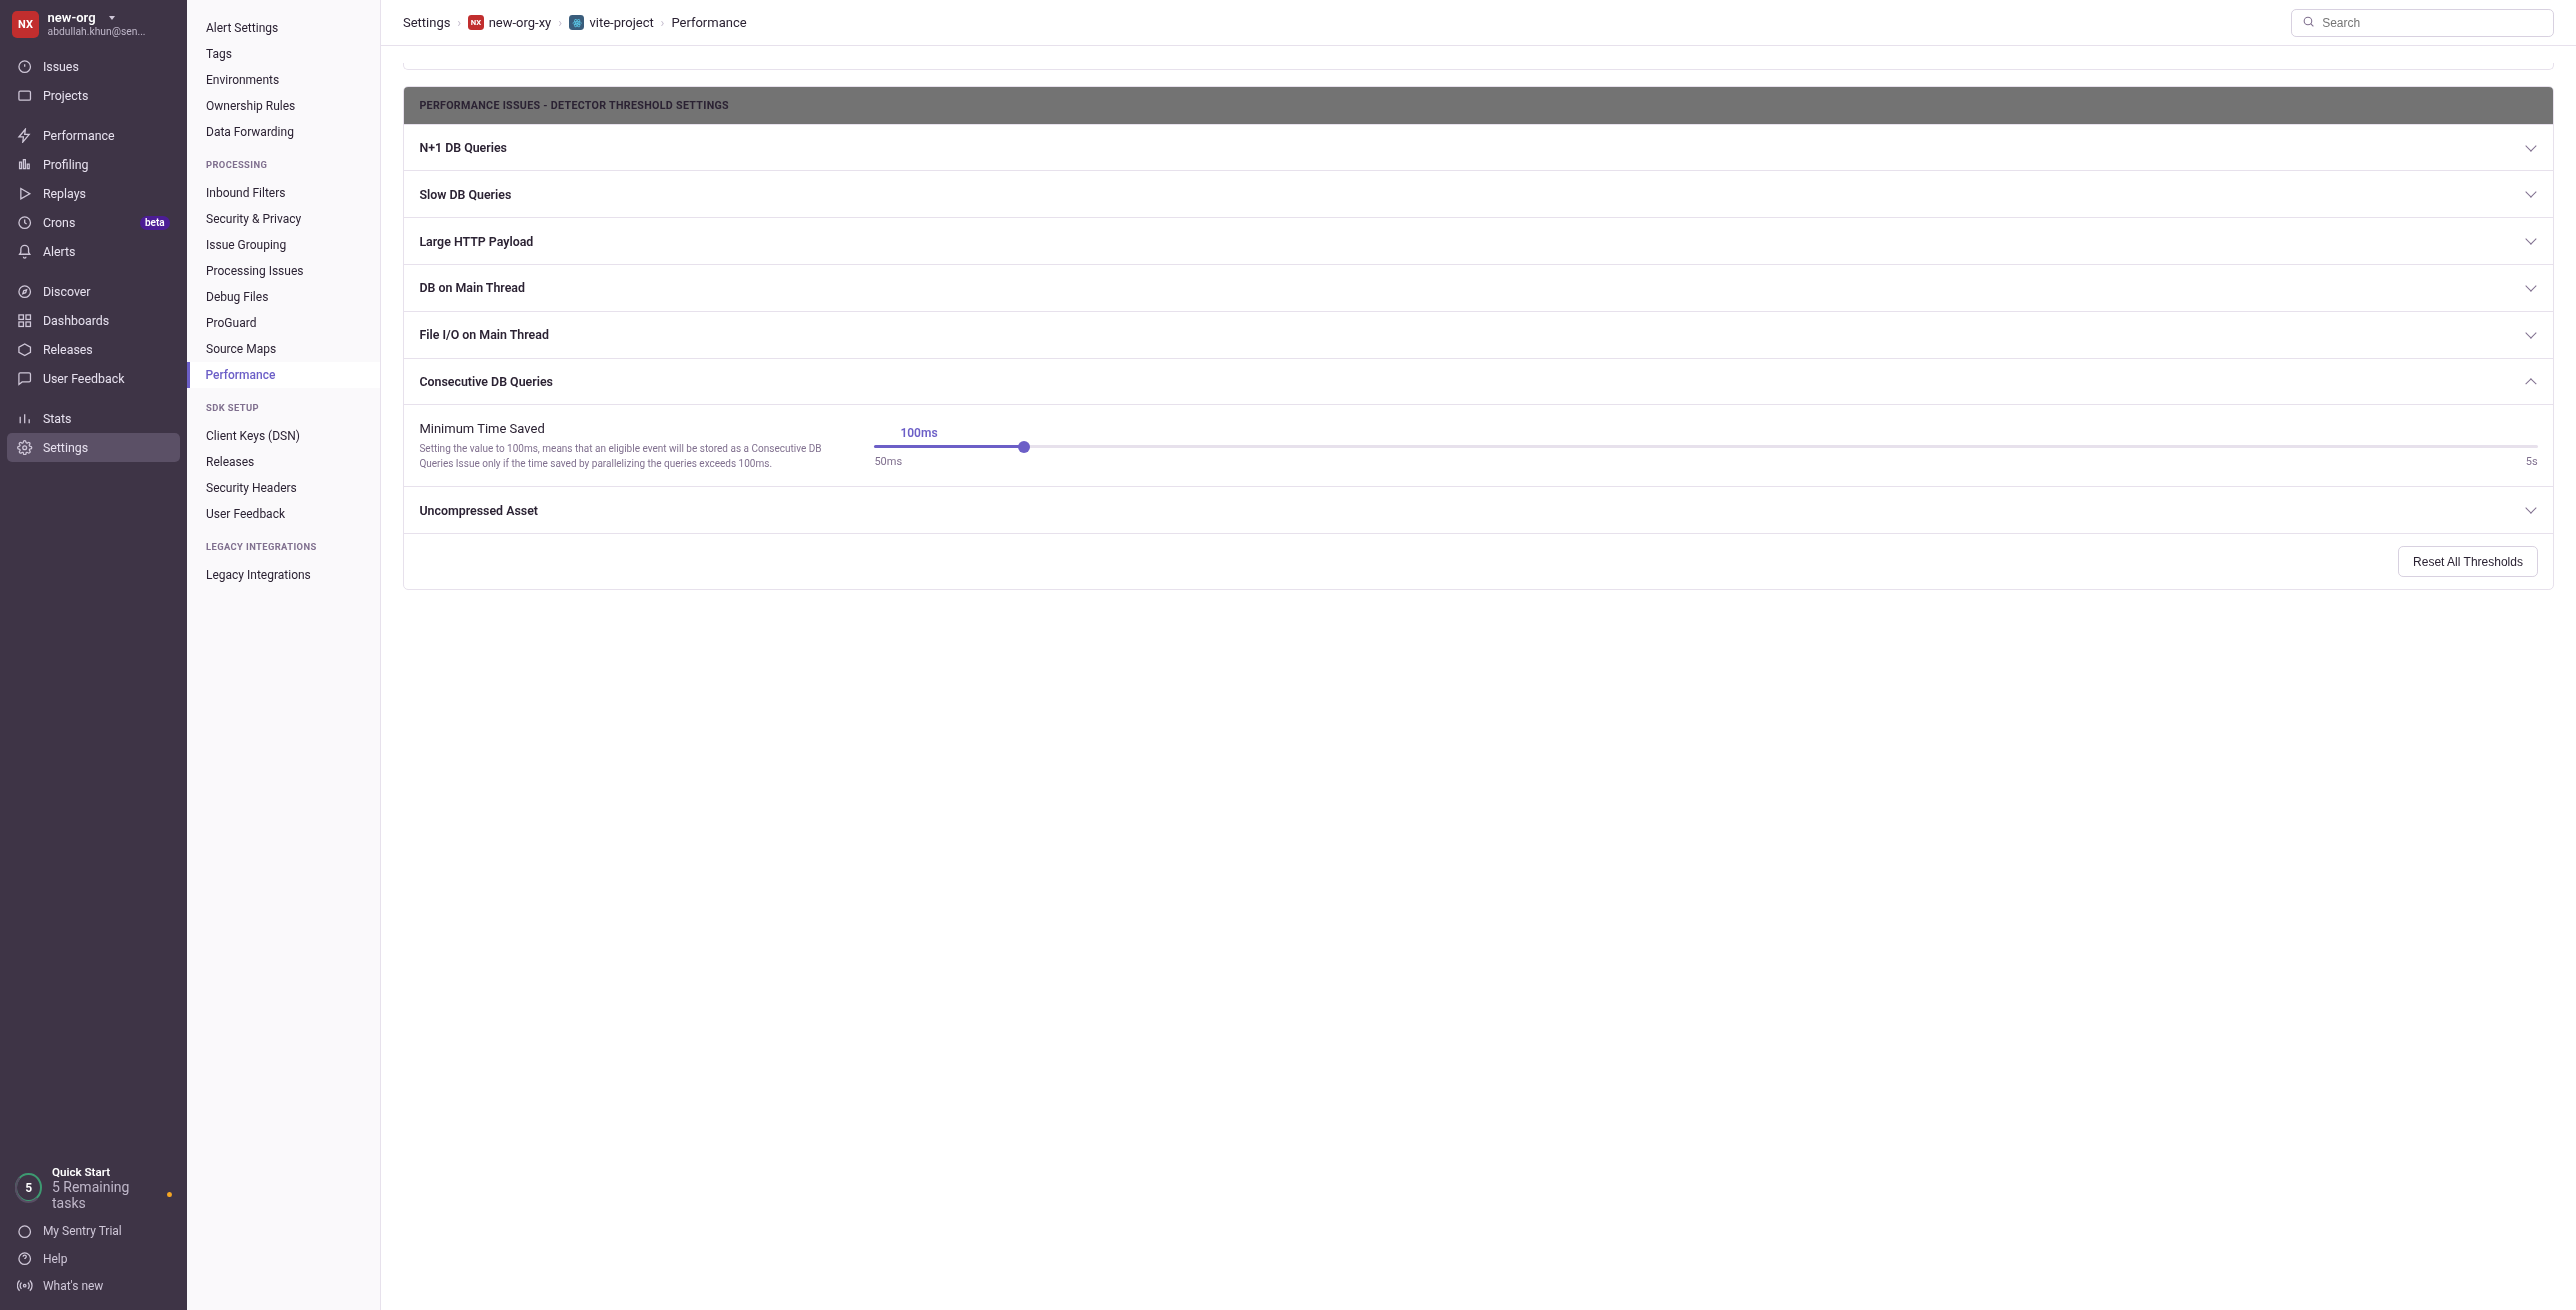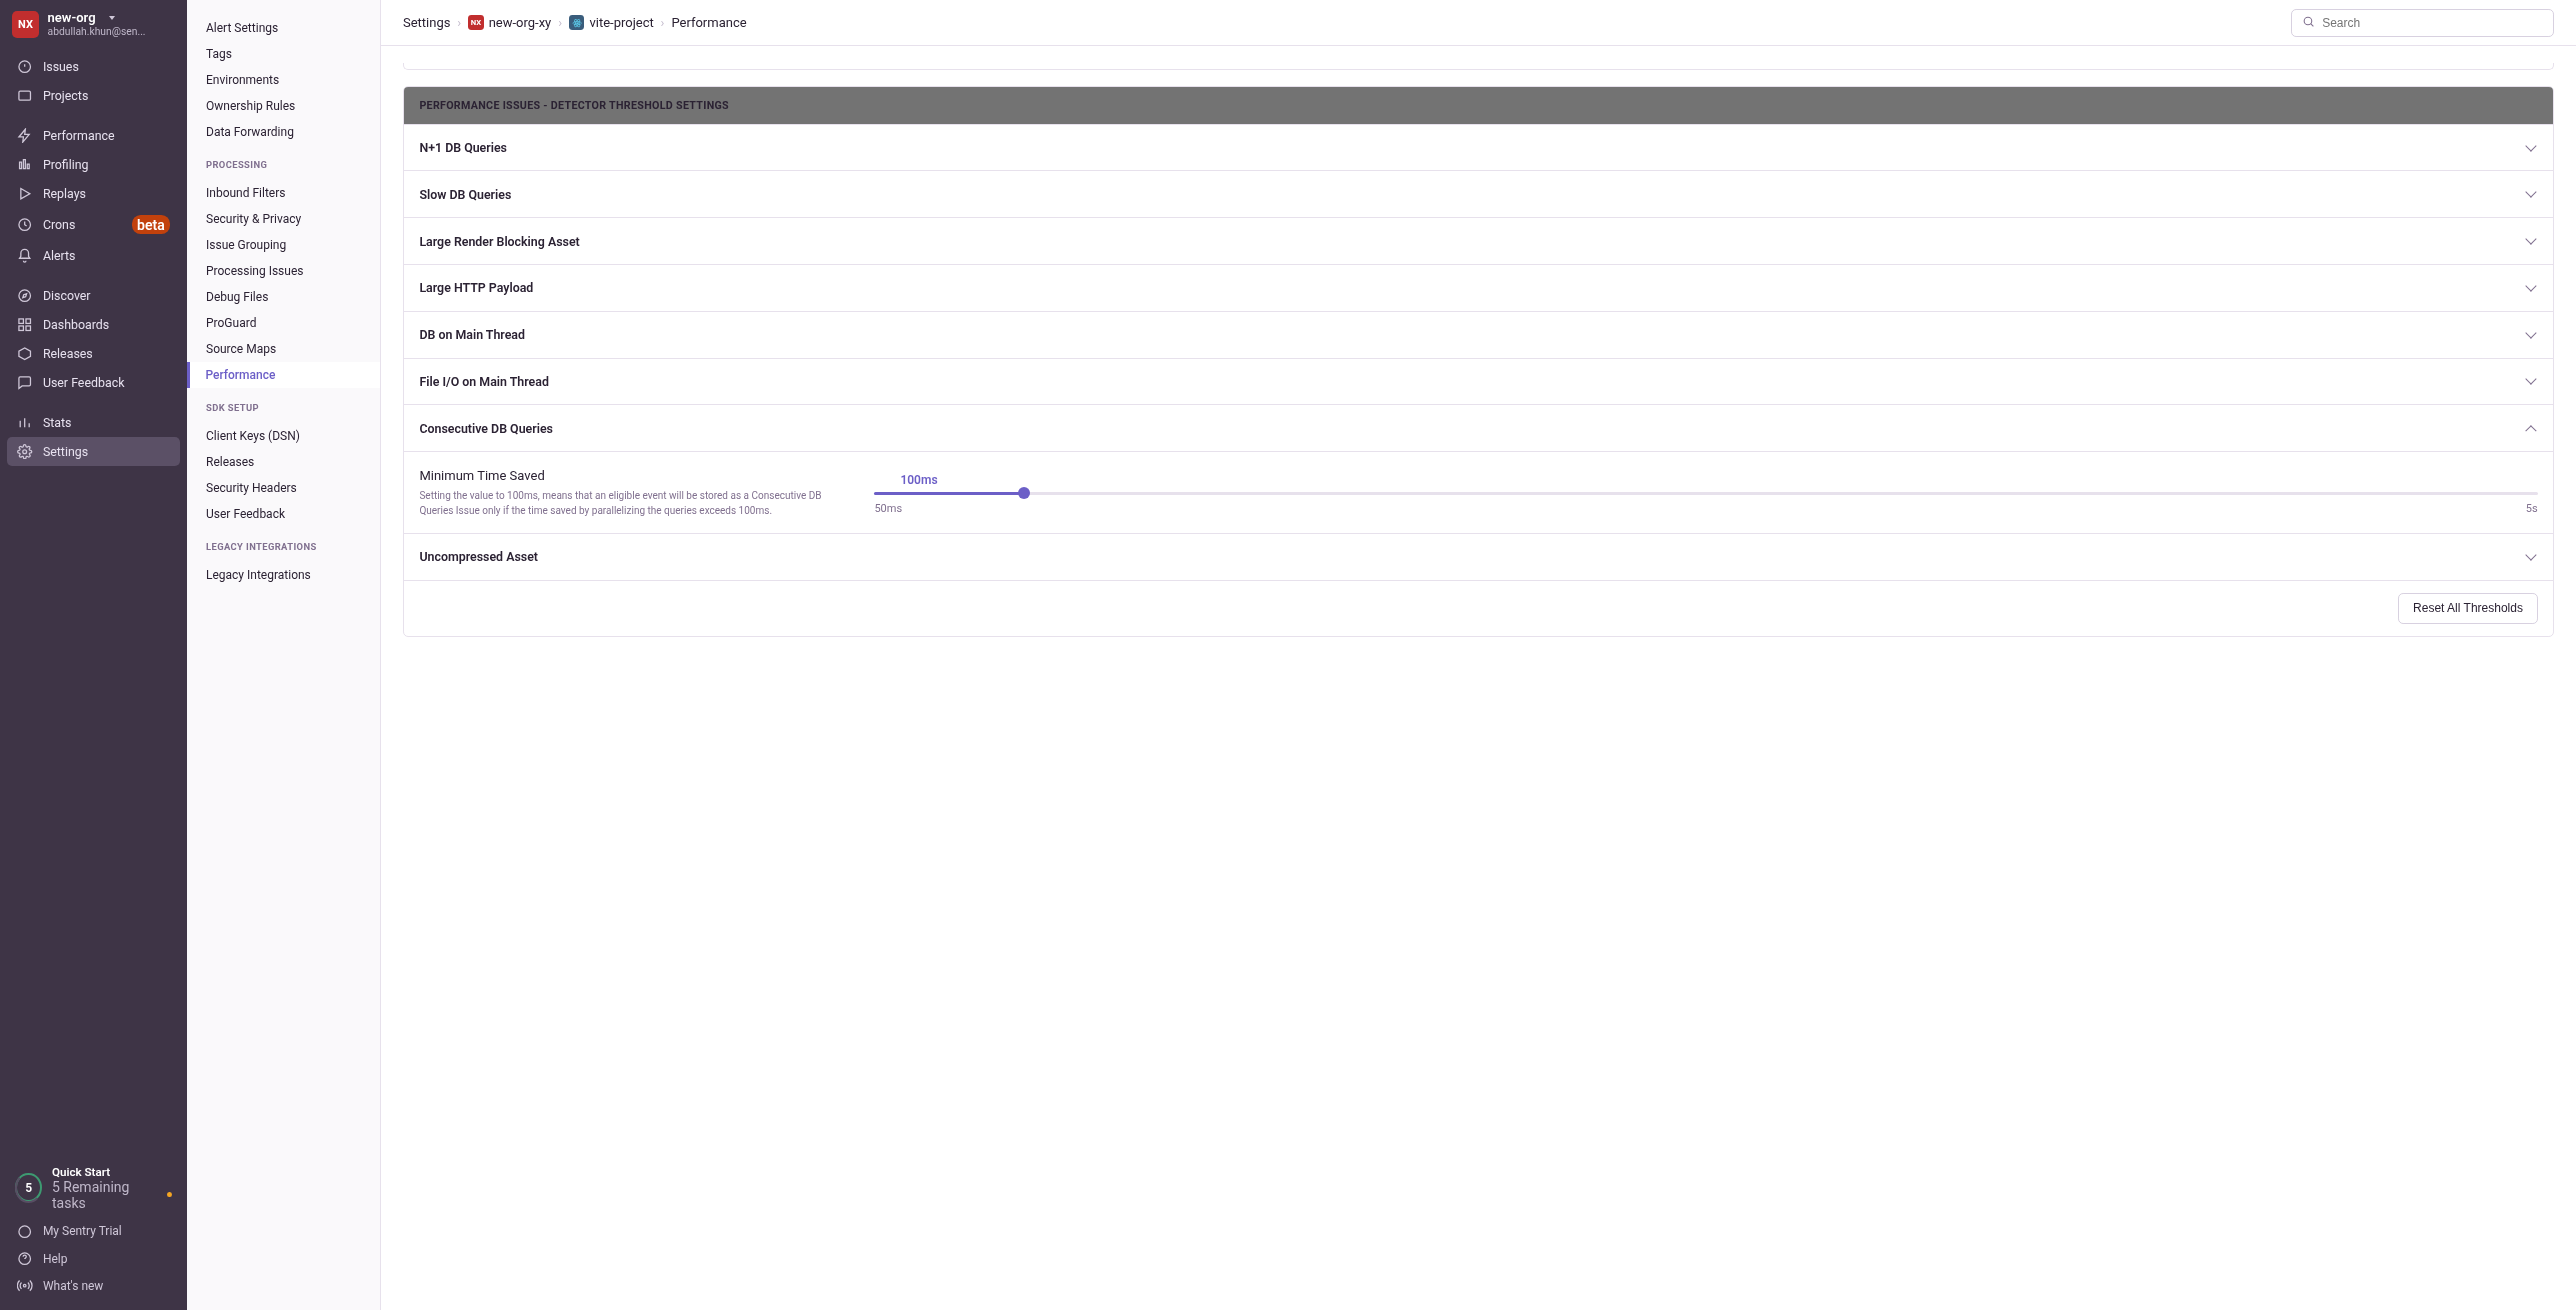--- a/index.html
+++ b/index.html
@@ -13,21 +13,21 @@
 .org-info { display: flex; flex-direction: column; overflow: hidden; }
 .org-name-row { display: flex; align-items: center; gap: 12px; font-weight: 600; font-size: 13px; }
 .org-email { font-size: 10.3px; color: #bfb7c9; white-space: nowrap; overflow: hidden; text-overflow: ellipsis; max-width: 128px; }
 .chevron-down { width: 0; height: 0; border-left: 3.4px solid transparent; border-right: 3.4px solid transparent; border-top: 4.3px solid #cfc7d8; margin-left: 1.7px; }
 
 .nav-list { list-style: none; padding: 3.4px 6.9px; flex: 1; overflow-y: auto; }
 .nav-item { display: flex; align-items: center; gap: 10.3px; padding: 6.9px 10.3px; border-radius: 5.1px; color: #e7e1ef; cursor: pointer; font-size: 12.4px; }
 .nav-item.active { background: #5b5066; }
 .nav-sep { height: 10.3px; }
 .nav-icon { width: 15.4px; height: 15.4px; display: inline-flex; align-items: center; justify-content: center; flex-shrink: 0; color: #cfc7d8; }
-.nav-badge { margin-left: auto; background: #c2410c; color: #fff; font-size: 14px; font-weight: 600; padding: 1.7px 5.1px; border-radius: 8.6px; }
+.nav-badge { margin-left: auto; background: #4c1d95; color: #fff; font-size: 10px; font-weight: 600; padding: 1.7px 5.1px; border-radius: 8.6px; }
 
 .nav-footer { padding: 5.1px 6.9px 10.3px; }
 .quick-start { display: flex; align-items: center; gap: 10.3px; padding: 6.9px 8.6px; }
 .qs-circle { width: 29px; height: 29px; border-radius: 50%; border: 2.6px solid #3d9a71; display: flex; align-items: center; justify-content: center; font-weight: 600; font-size: 12px; color: #fff; position: relative; }
 .qs-circle::after { content: ""; position: absolute; inset: -2.6px; border-radius: 50%; border: 2.6px solid #584d63; border-top-color: transparent; border-right-color: transparent; }
 .qs-text { display: flex; flex-direction: column; }
 .qs-title { font-size: 11.6px; font-weight: 600; }
 .qs-sub { font-size: 14px; color: #bfb7c9; display: flex; align-items: center; gap: 15px; }
 .dot-orange { width: 5.1px; height: 5.1px; border-radius: 50%; background: #f5a623; }
 .footer-item { display: flex; align-items: center; gap: 10.3px; padding: 6px 10.3px; color: #cfc7d8; cursor: pointer; font-size: 12px; }
@@ -332,26 +332,20 @@
           </div>
         </div>
         <div class="acc">
           <div class="acc-head">
             <span>Slow DB Queries</span>
             <span class="chev"></span>
           </div>
         </div>
         <div class="acc">
           <div class="acc-head">
-            <span>Large Render Blocking Asset</span>
-            <span class="chev"></span>
-          </div>
-        </div>
-        <div class="acc">
-          <div class="acc-head">
             <span>Large HTTP Payload</span>
             <span class="chev"></span>
           </div>
         </div>
         <div class="acc">
           <div class="acc-head">
             <span>DB on Main Thread</span>
             <span class="chev"></span>
           </div>
         </div>

